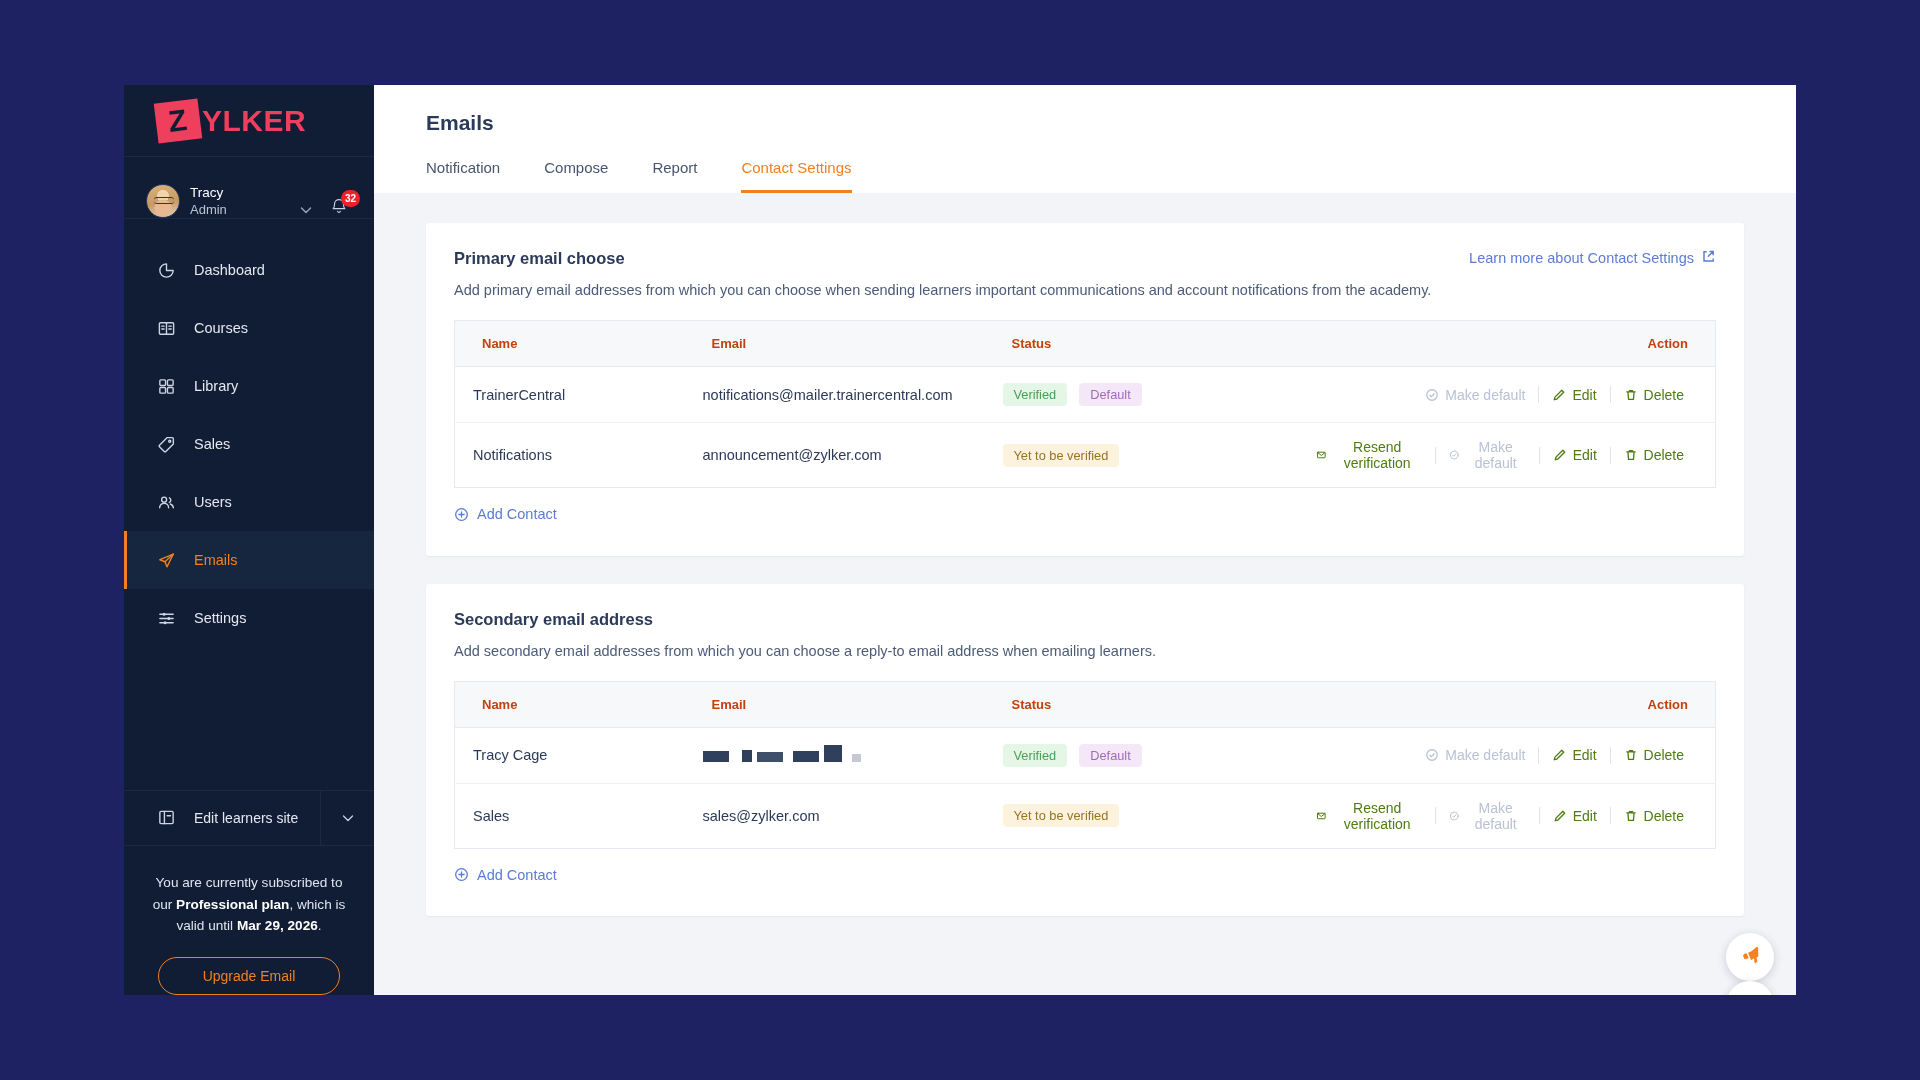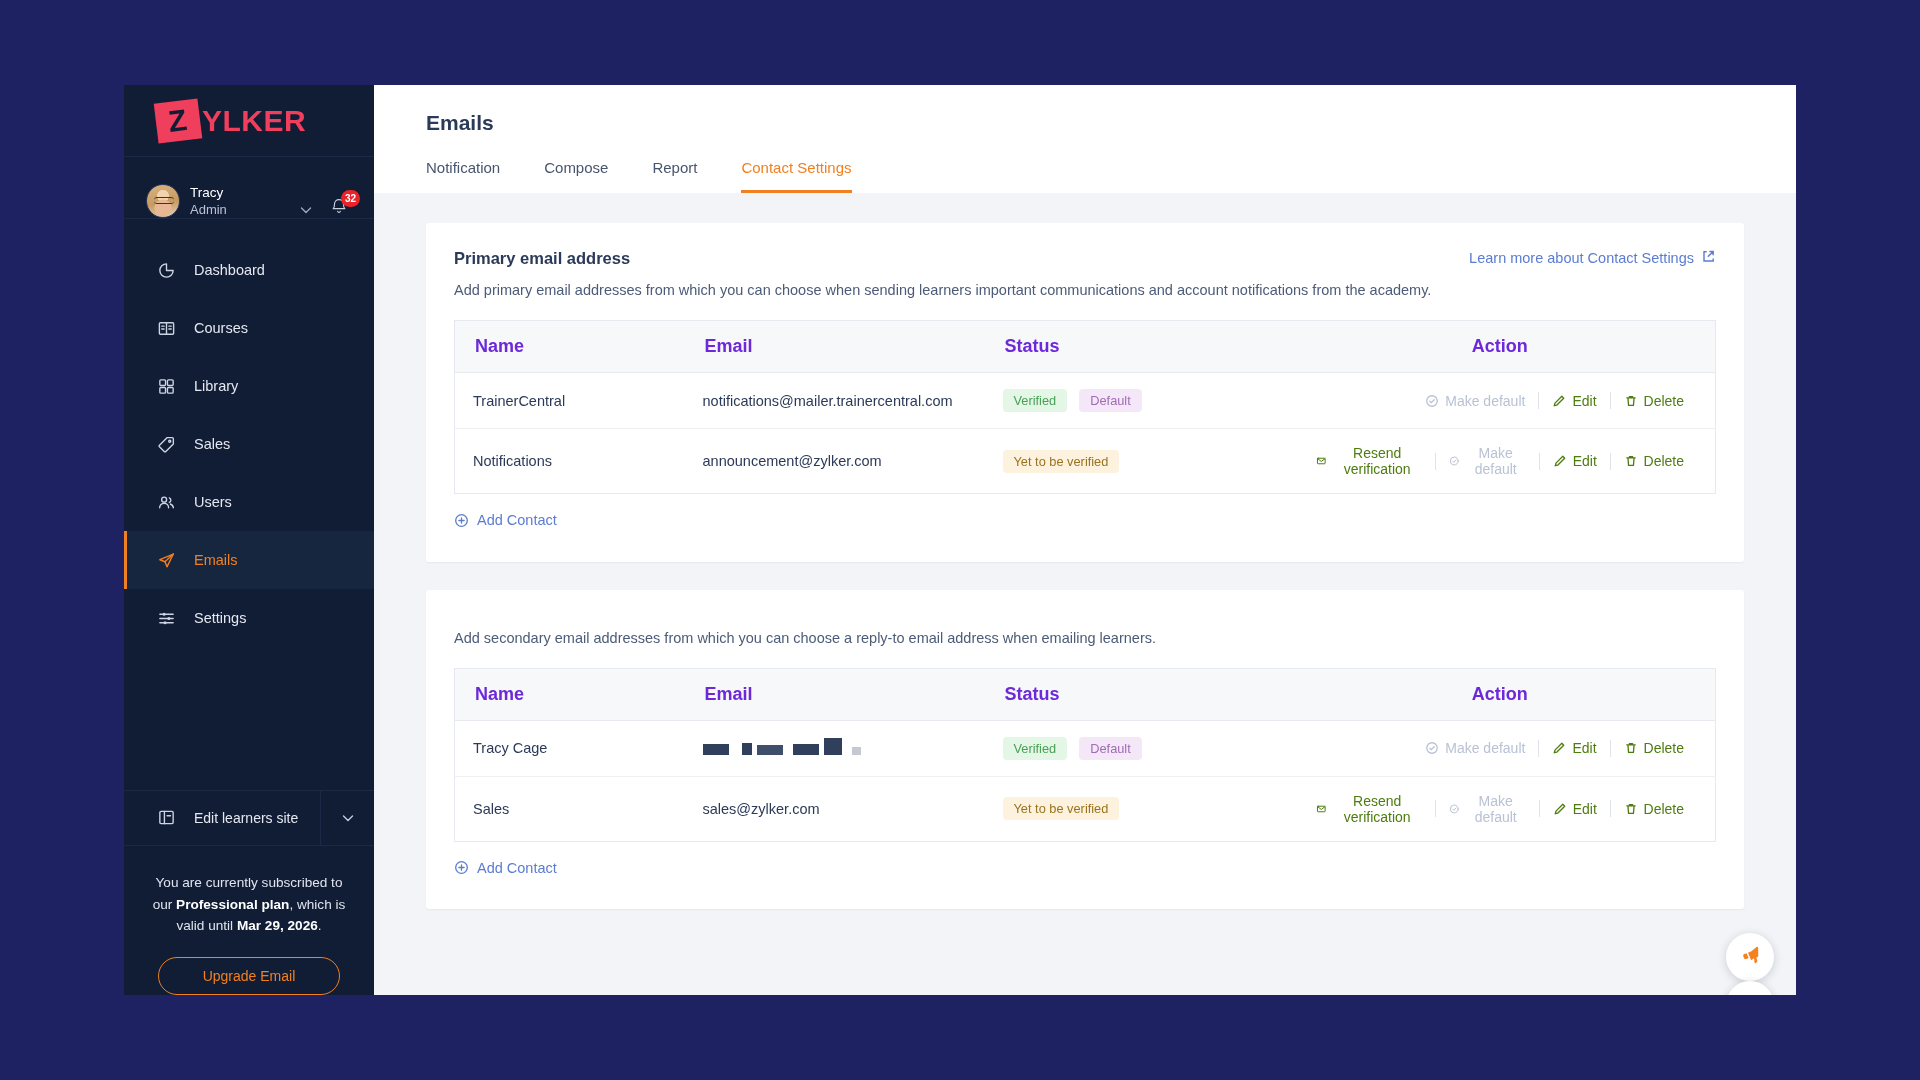--- a/index.html
+++ b/index.html
@@ -172,28 +172,28 @@
   .learn-link {
     color: #5b7cd1; font-size: 14.5px; display: flex; align-items: center; gap: 7px;
     cursor: pointer;
   }
   .ext-ico svg { width: 15px; height: 15px; fill:none; stroke: currentColor; stroke-width:1.5; }
   .card-desc { color: #4c5b78; font-size: 14.5px; margin-top: 14px; }
 
   table { width: 100%; border-collapse: collapse; margin-top: 22px; border: 1px solid #e6e9ef; }
   thead tr { background: #f7f8fa; }
   th {
-    text-align: left; color: #6d28d9; font-size: 18px; font-weight: bold;
-    padding: 15px 20px;
+    text-align: left; color: #c2410c; font-size: 13px; font-weight: bold;
+    padding: 15px 27px;
     border-bottom: 1px solid #e6e9ef;
   }
   th.col-name { width: 230px; }
   th.col-email { width: 300px; }
   th.col-status { width: 300px; }
-  th.col-action { text-align: center; }
+  th.col-action { text-align: right; }
   td {
     padding: 16px 18px; font-size: 14.5px; color: #2b3a58;
     border-bottom: 1px solid #eef0f4;
     vertical-align: middle;
   }
   tbody tr:last-child td { border-bottom: none; }
 
   .badge {
     display: inline-block; font-size: 12.8px;
     padding: 4px 11px; border-radius: 4px; margin-right: 8px;
@@ -378,21 +378,21 @@
         <div class="tab">Compose</div>
         <div class="tab">Report</div>
         <div class="tab active">Contact Settings</div>
       </div>
     </div>
 
     <div class="content">
 
       <div class="card">
         <div class="card-head">
-          <div class="card-title">Primary email address</div>
+          <div class="card-title">Primary email choose</div>
           <div class="learn-link">
             <span>Learn more about Contact Settings</span>
             <span class="ext-ico"><svg viewBox="0 0 16 16">
                   <path d="M6 3H3.2v9.8H13V10"></path>
                   <path d="M9.5 2.6H13v3.5M13 2.6 7.8 7.8" stroke-linecap="round"></path>
                 </svg></span>
           </div>
         </div>
         <div class="card-desc">Add primary email addresses from which you can choose when sending learners important communications and account notifications from the academy.</div>
 
@@ -485,20 +485,23 @@
         <div class="add-contact">
           <svg viewBox="0 0 16 16">
               <circle cx="8" cy="8" r="6.2"></circle>
               <path d="M8 5.2v5.6M5.2 8h5.6" stroke-linecap="round"></path>
             </svg>
           <span>Add Contact</span>
         </div>
       </div>
 
       <div class="card">
+        <div class="card-head">
+          <div class="card-title">Secondary email address</div>
+        </div>
         <div class="card-desc">Add secondary email addresses from which you can choose a reply-to email address when emailing learners.</div>
 
         <table>
           <thead>
             <tr>
               <th class="col-name">Name</th>
               <th class="col-email">Email</th>
               <th class="col-status">Status</th>
               <th class="col-action">Action</th>
             </tr>

